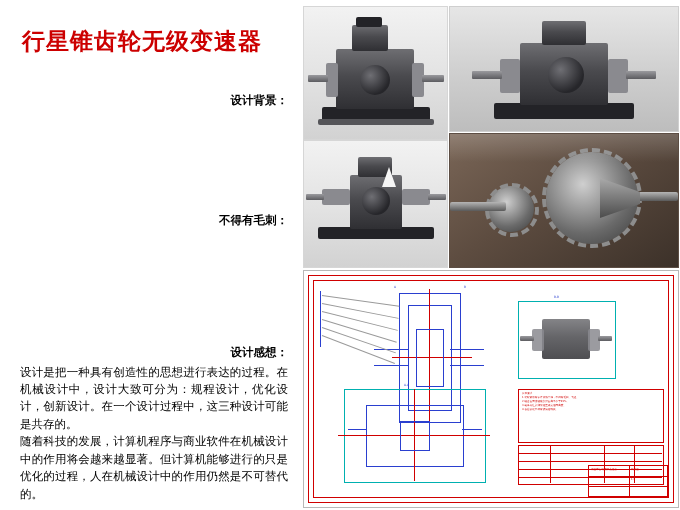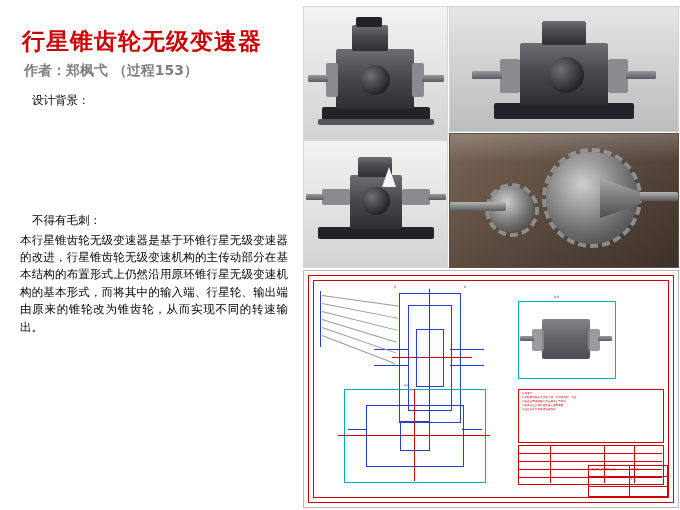--- a/index.html
+++ b/index.html
@@ -50,24 +50,25 @@
     white-space: nowrap;
   }
 
   .section {
     position: absolute;
     left: 20px;
     width: 268px;
   }
   .section-heading {
     font-size: 11.5px;
-    font-weight: normal;
+    font-weight: bold;
     color: #000000;
-    margin: 0 0 3px 12px;
+    margin: 0 0 3px 0;
     line-height: 1.35;
+    text-align: right;
   }
   .section-body {
     font-size: 11.5px;
     color: #000000;
     line-height: 1.52;
     text-align: justify;
     margin: 0;
     white-space: pre-wrap;
   }
 
@@ -265,31 +266,34 @@
 </style>
 </head>
 <body>
 
 <div class="poster">
 
   <div class="left-col">
 
     <div class="title">行星锥齿轮无级变速器</div>
 
-    <div class="author">作者：郑枫弋 （过程153）</div>
 
     <div class="section" id="sec-background">
       <div class="section-heading">设计背景：</div>
     </div>
 
     <div class="section" id="sec-principle">
       <div class="section-heading">不得有毛刺：</div>
-      <div class="section-body">本行星锥齿轮无级变速器是基于环锥行星无级变速器的改进，行星锥齿轮无级变速机构的主传动部分在基本结构的布置形式上仍然沿用原环锥行星无级变速机构的基本形式，而将其中的输入端、行星轮、输出端由原来的锥轮改为锥齿轮，从而实现不同的转速输出。</div>
     </div>
 
+    <div class="section" id="sec-thoughts">
+      <div class="section-heading">设计感想：</div>
+      <div class="section-body">设计是把一种具有创造性的思想进行表达的过程。在机械设计中，设计大致可分为：规程设计，优化设计，创新设计。在一个设计过程中，这三种设计可能是共存的。
+随着科技的发展，计算机程序与商业软件在机械设计中的作用将会越来越显著。但计算机能够进行的只是优化的过程，人在机械设计中的作用仍然是不可替代的。</div>
+    </div>
   </div>
 
   <div class="img-block" id="photo-top">
     <div class="mach-bg"></div>
 
     <div class="mach-dark" style="left:18px; top:100px; width:108px; height:14px;"></div>
     <div class="mach-mid" style="left:14px; top:112px; width:116px; height:6px;"></div>
 
     <div class="mach-body" style="left:32px; top:42px; width:78px; height:60px;"></div>
 

